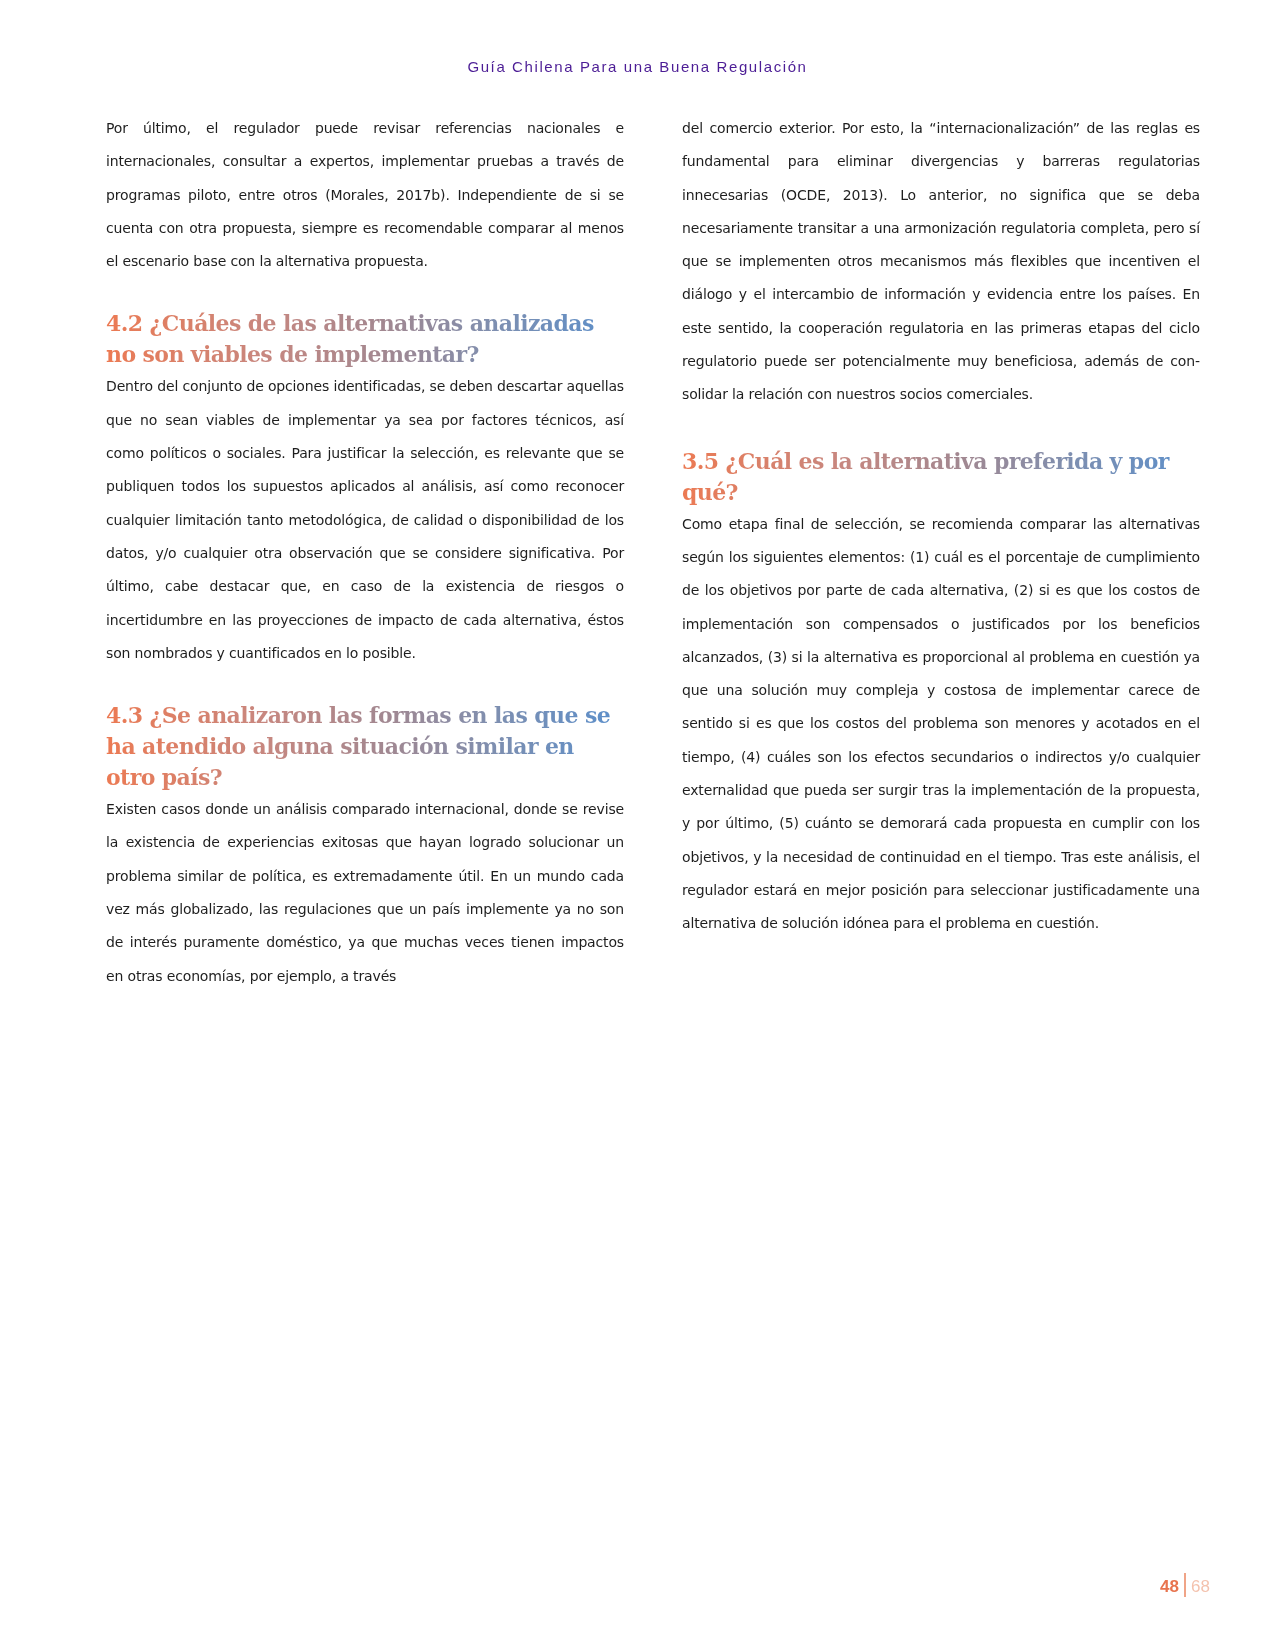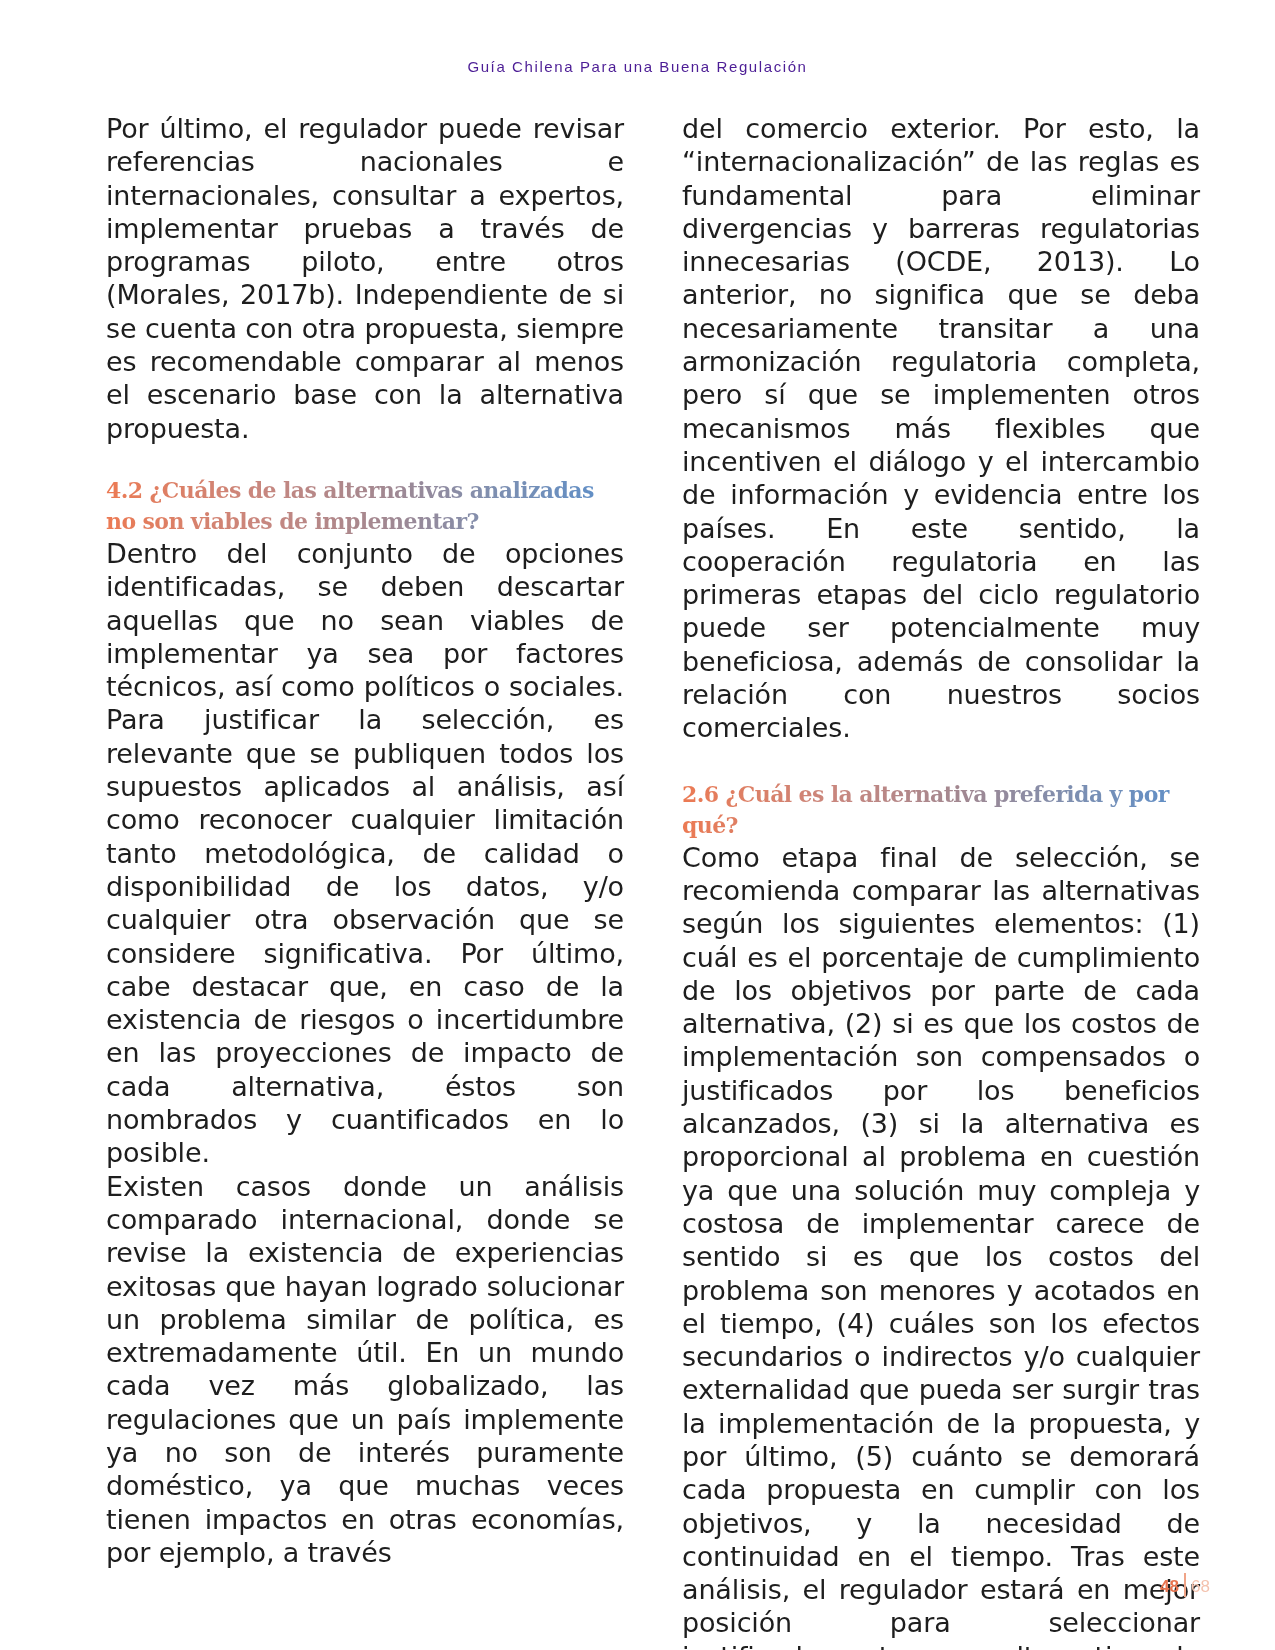--- a/index.html
+++ b/index.html
@@ -11,21 +11,21 @@
     position: absolute; top: 58px; left: 0; width: 1275px; text-align: center;
     font-family: "Liberation Sans", sans-serif; font-size: 15px; letter-spacing: 1.6px;
     color: #4c1d95;
   }
   .col {
     position: absolute; top: 112px; width: 518px;
   }
   .col-left { left: 106px; }
   .col-right { left: 636px; margin-left: 46px; }
   p.body {
-    margin: 0; font-size: 27px; line-height: 33.3px; text-align: justify;
+    margin: 0; font-size: 14px; line-height: 33.3px; text-align: justify;
     hyphens: manual; letter-spacing: -0.15px;
   }
   p.body + h2 { margin-top: 30px; }
   h2 {
     margin: 0; font-family: "DejaVu Serif", serif; font-weight: bold; font-size: 22px;
     line-height: 31px; letter-spacing: -0.6px;
     background: linear-gradient(90deg, #ec7a53 0%, #c8877f 30%, #a08892 55%, #7e8fb0 75%, #5a8fcc 100%);
     -webkit-background-clip: text; background-clip: text; color: transparent;
   }
   .h-right { margin-top: 34px !important; }
@@ -39,26 +39,27 @@
 </style>
 </head>
 <body>
 
 <div class="running-header">Guía Chilena Para una Buena Regulación</div>
 
 <div class="col col-left">
   <p class="body">Por último, el regulador puede revisar referencias nacionales e internacionales, consultar a expertos, implementar pruebas a través de programas piloto, entre otros (Morales, 2017b). Independiente de si se cuenta con otra propuesta, siempre es recomen­dable comparar al menos el escenario base con la alternativa propuesta.</p>
   <h2>4.2 ¿Cuáles de las alternativas analizadas no son viables de implementar?</h2>
   <p class="body">Dentro del conjunto de opciones identificadas, se deben descartar aquellas que no sean viables de implementar ya sea por factores técnicos, así como políticos o sociales. Para justificar la selección, es relevante que se publiquen todos los supuestos aplicados al análisis, así como reconocer cualquier limitación tanto metodológica, de calidad o dispo­nibilidad de los datos, y/o cualquier otra observa­ción que se considere significativa. Por último, cabe destacar que, en caso de la existencia de riesgos o incertidumbre en las proyecciones de impacto de cada alternativa, éstos son nombrados y cuantifi­cados en lo posible.</p>
+  <h2>4.3 ¿Se analizaron las formas en las que se ha atendido alguna situación similar en otro país?</h2>
   <p class="body">Existen casos donde un análisis comparado interna­cional, donde se revise la existencia de experiencias exitosas que hayan logrado solucionar un problema similar de política, es extremadamente útil. En un mundo cada vez más globalizado, las regulaciones que un país implemente ya no son de interés pu­ramente doméstico, ya que muchas veces tienen impactos en otras economías, por ejemplo, a través</p>
 </div>
 
 <div class="col col-right">
   <p class="body">del comercio exterior. Por esto, la “internacionali­zación” de las reglas es fundamental para eliminar divergencias y barreras regulatorias innecesarias (OCDE, 2013). Lo anterior, no significa que se deba necesariamente transitar a una armonización regu­latoria completa, pero sí que se implementen otros mecanismos más flexibles que incentiven el diálogo y el intercambio de información y evidencia entre los países. En este sentido, la cooperación regulatoria en las primeras etapas del ciclo regulatorio puede ser potencialmente muy beneficiosa, además de con­solidar la relación con nuestros socios comerciales.</p>
-  <h2 class="h-right">2.6 ¿Cuál es la alternativa preferida y por qué?</h2>
+  <h2 class="h-right">3.5 ¿Cuál es la alternativa preferida y por qué?</h2>
   <p class="body">Como etapa final de selección, se recomienda com­parar las alternativas según los siguientes elementos: (1) cuál es el porcentaje de cumplimiento de los objetivos por parte de cada alternativa, (2) si es que los costos de implementación son compensados o justificados por los beneficios alcanzados, (3) si la alternativa es proporcional al problema en cuestión ya que una solución muy compleja y costosa de implementar carece de sentido si es que los costos del problema son menores y acotados en el tiempo, (4) cuáles son los efectos secundarios o indirectos y/o cualquier externalidad que pueda ser surgir tras la implementación de la propuesta, y por último, (5) cuánto se demorará cada propuesta en cumplir con los objetivos, y la necesidad de continuidad en el tiempo. Tras este análisis, el regulador estará en mejor posición para seleccionar justificadamente una alternativa de solución idónea para el problema en cuestión.</p>
 </div>
 
 <div class="page-number">
   <span class="page-current">48</span>
   <span class="page-sep"></span>
   <span class="page-total">68</span>
 </div>
 
 </body></html>

